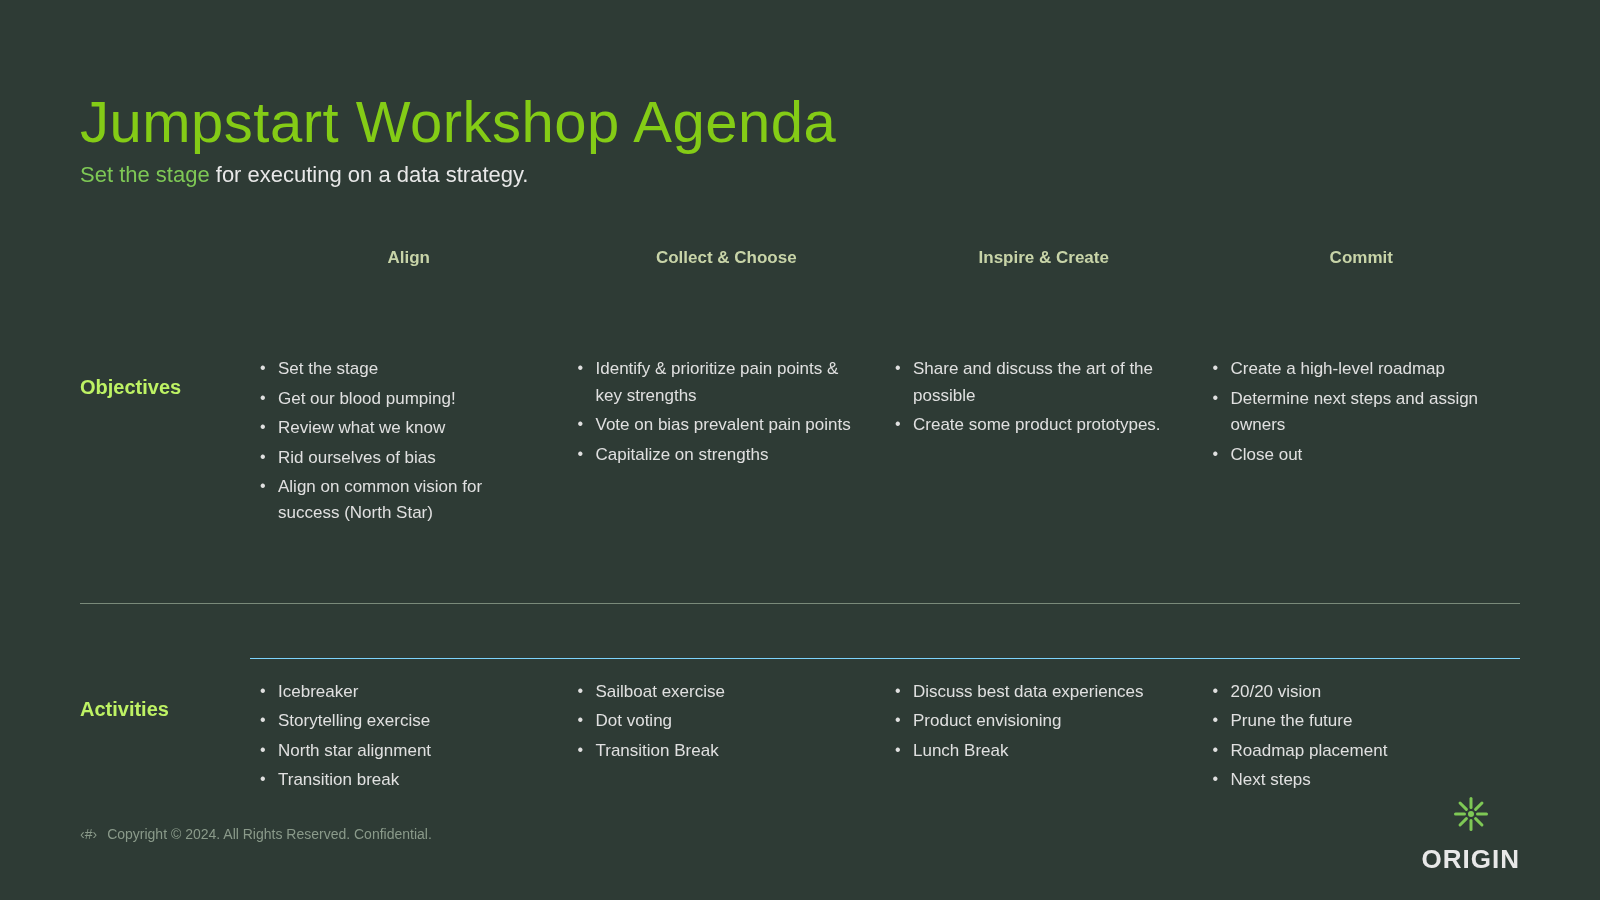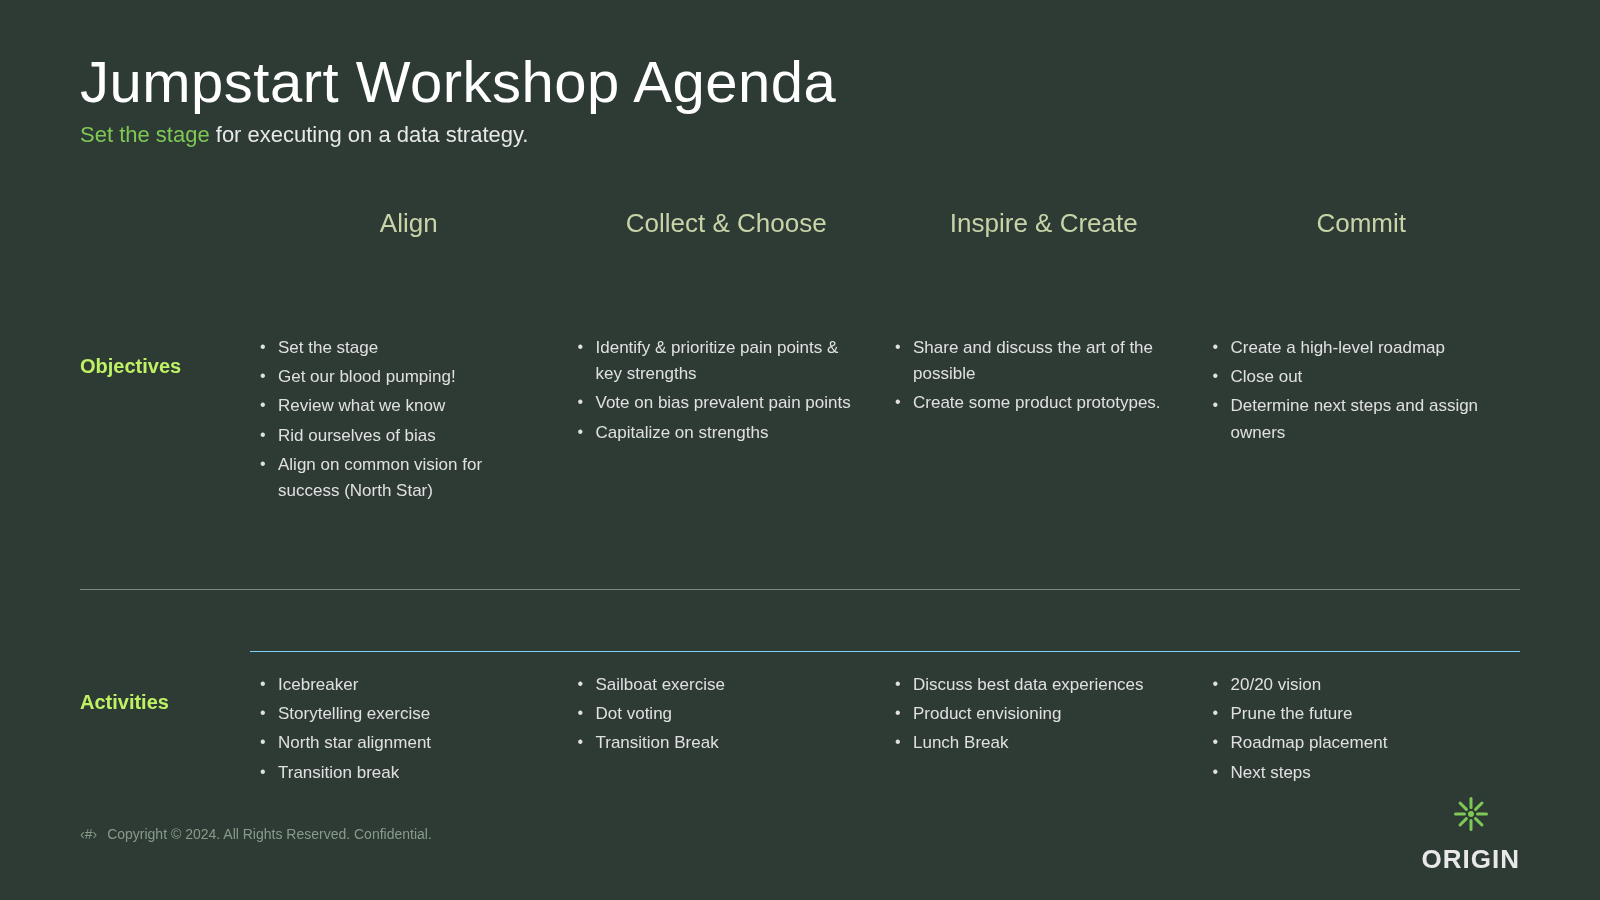--- a/index.html
+++ b/index.html
@@ -23,23 +23,24 @@
       position: relative;
     }
 
     .header {
       margin-bottom: 40px;
     }
 
     .main-title {
       font-size: 58px;
       font-weight: 300;
-      color: #ffffff;
+      color: #84cc16;
       letter-spacing: 0.5px;
       line-height: 1.1;
+      margin-top: 40px;
     }
 
     .subtitle {
       font-size: 22px;
       font-weight: 400;
       margin-top: 8px;
     }
 
     .subtitle-highlight {
       color: #7ec855;
@@ -57,22 +58,22 @@
       font-size: 20px;
       color: #bef264;
     }
 
     .row-label.activities-label {
       padding-top: 40px;
     }
 
     .col-header {
       text-align: center;
-      font-size: 26px;
-      font-weight: 400;
+      font-size: 17px;
+      font-weight: 700;
       color: #c8d4a8;
       padding: 20px 15px 25px 15px;
       border-bottom: none;
     }
 
     .objectives-cell {
       padding: 10px 20px 20px 10px;
       border-top: none;
     }
 
@@ -201,22 +202,22 @@
     </div>
     <div class="objectives-cell" id="obj-2">
       <ul class="bullet-list" id="obj-list-2">
           <li>Share and discuss the art of the possible</li>
           <li>Create some product prototypes.</li>
         </ul>
     </div>
     <div class="objectives-cell" id="obj-3">
       <ul class="bullet-list" id="obj-list-3">
           <li>Create a high-level roadmap</li>
+          <li>Determine next steps and assign owners</li>
           <li>Close out</li>
-          <li>Determine next steps and assign owners</li>
         </ul>
     </div>
 
     <div class="divider-cell"></div>
     <div class="divider-cell"></div>
     <div class="divider-cell"></div>
     <div class="divider-cell"></div>
     <div class="divider-cell"></div>
 
     <div class="row-label activities-label">Activities</div>

